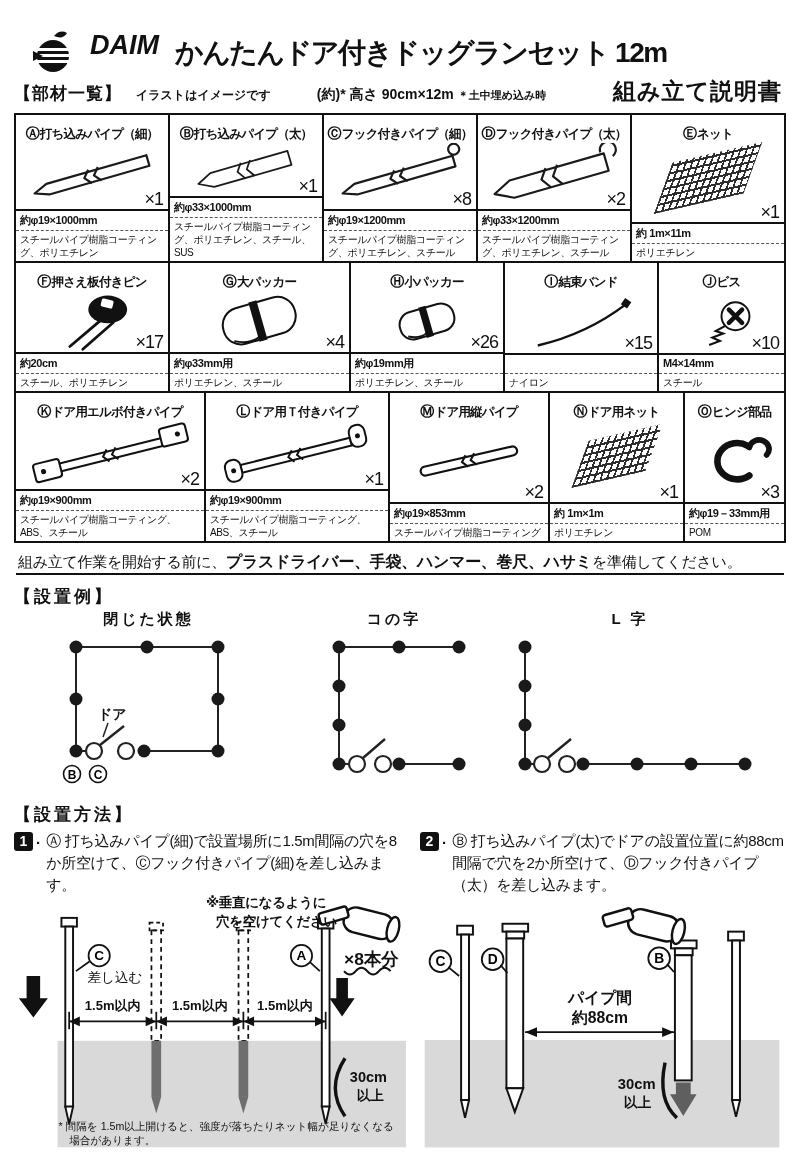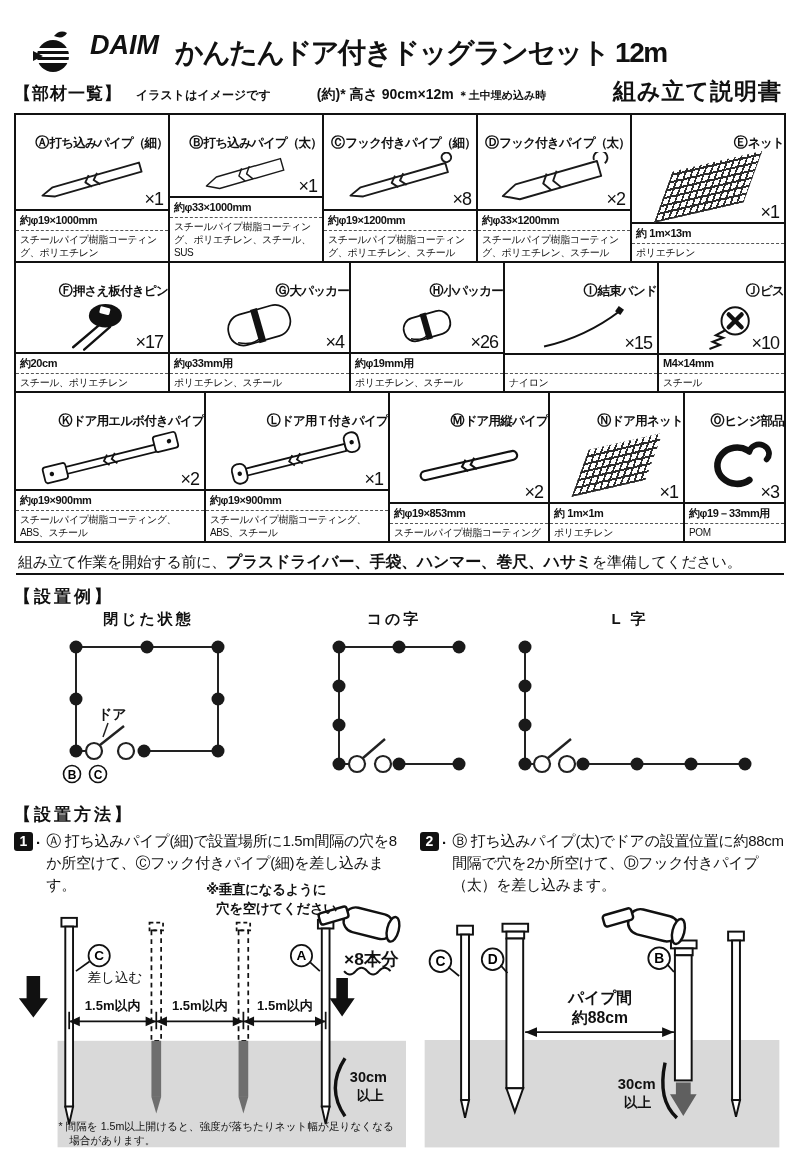--- a/index.html
+++ b/index.html
@@ -18,21 +18,21 @@
   .snote .tiny{font-size:11px;font-weight:700;margin-left:4px}
   .mtitle{font-size:23px;font-weight:900;margin-left:auto;margin-right:4px;letter-spacing:1px}
   
   .ptable{margin-top:6px}
   .prow{display:flex;border:2.5px solid #111;border-top:none}
   .prow1{border-top:2.5px solid #111;height:146px}
   .prow2{height:128px}
   .prow3{height:148px}
   .pcell{border-right:2px solid #111;box-sizing:border-box;display:flex;flex-direction:column;overflow:hidden}
   .pcell:last-child{border-right:none}
-  .pname{font-size:12.5px;font-weight:800;text-align:right;padding-top:19px;letter-spacing:-0.8px;white-space:nowrap}
+  .pname{font-size:12.5px;font-weight:800;text-align:center;padding-top:10px;letter-spacing:-0.8px;white-space:nowrap}
   .pid{font-size:14px;font-weight:600;margin-right:1px}
   .part-art{position:relative;flex:1}
   .part-art svg{position:absolute;left:0;top:0;width:100%;height:100%}
   .qty{position:absolute;right:5px;bottom:-1px;font-size:18px;letter-spacing:-1px;background:transparent}
   .psize{border-top:2px solid #111;border-bottom:1.6px dashed #555;font-size:11px;font-weight:800;
          padding:2px 4px 2px;letter-spacing:-0.4px;min-height:14px;white-space:nowrap}
   .pmat{font-size:10px;padding:2px 4px;line-height:1.3;letter-spacing:-0.4px}
   .net{background:
     repeating-linear-gradient(0deg,#2d2d2d 0 2px,transparent 2px 7px),
     repeating-linear-gradient(90deg,#2d2d2d 0 2px,transparent 2px 7px);
@@ -54,21 +54,21 @@
   .step{position:relative}
   .step1{width:392px}
   .step2{width:372px}
   .step-line{display:flex;gap:6px;align-items:flex-start}
   .stepnum{display:inline-block;min-width:19px;height:19px;background:#111;color:#fff;text-align:center;
            line-height:19px;font-weight:800;font-size:14px;border-radius:3px;margin-top:2px}
   .stepdot{font-weight:800;font-size:15px;margin-left:-3px}
   .steptext{margin:0;font-size:15px;line-height:1.48;letter-spacing:-0.3px}
   .s1text{width:360px}
   .s2text{width:340px}
-  .vnote{position:absolute;left:192px;top:51px;font-weight:800;font-size:13.5px;line-height:1.4;letter-spacing:-0.3px}
+  .vnote{position:absolute;left:192px;top:64px;font-weight:800;font-size:13.5px;line-height:1.4;letter-spacing:-0.3px}
   .illus{display:block;margin-top:4px}
   .illus text{font-family:"Liberation Sans","DejaVu Sans",sans-serif}
 </style>
 </head>
 <body>
 
 <div class="page">
 
   <div class="hrow1">
     <div class="brand">
@@ -151,21 +151,21 @@
         </div>
         <div class="psize">約φ33×1200mm</div>
         <div class="pmat">スチールパイプ樹脂コーティング、ポリエチレン、スチール</div>
       </div>
       <div class="pcell" style="flex:1">
         <div class="pname"><span class="pid">Ⓔ</span><span>ネット</span></div>
         <div class="part-art">
           <div class="net big"></div>
           <span class="qty">×1</span>
         </div>
-        <div class="psize">約 1m×13m</div>
+        <div class="psize">約 1m×11m</div>
         <div class="pmat">ポリエチレン</div>
       </div>
     </div>
 
     <div class="prow prow2">
       <div class="pcell" style="width:154px">
         <div class="pname"><span class="pid">Ⓕ</span><span>押さえ板付きピン</span></div>
         <div class="part-art">
           <svg viewBox="0 0 152 66">
               <path d="M85,32 L52,60 M99,34 L66,63" stroke="#111" stroke-width="3" fill="none" stroke-linecap="round"></path>

